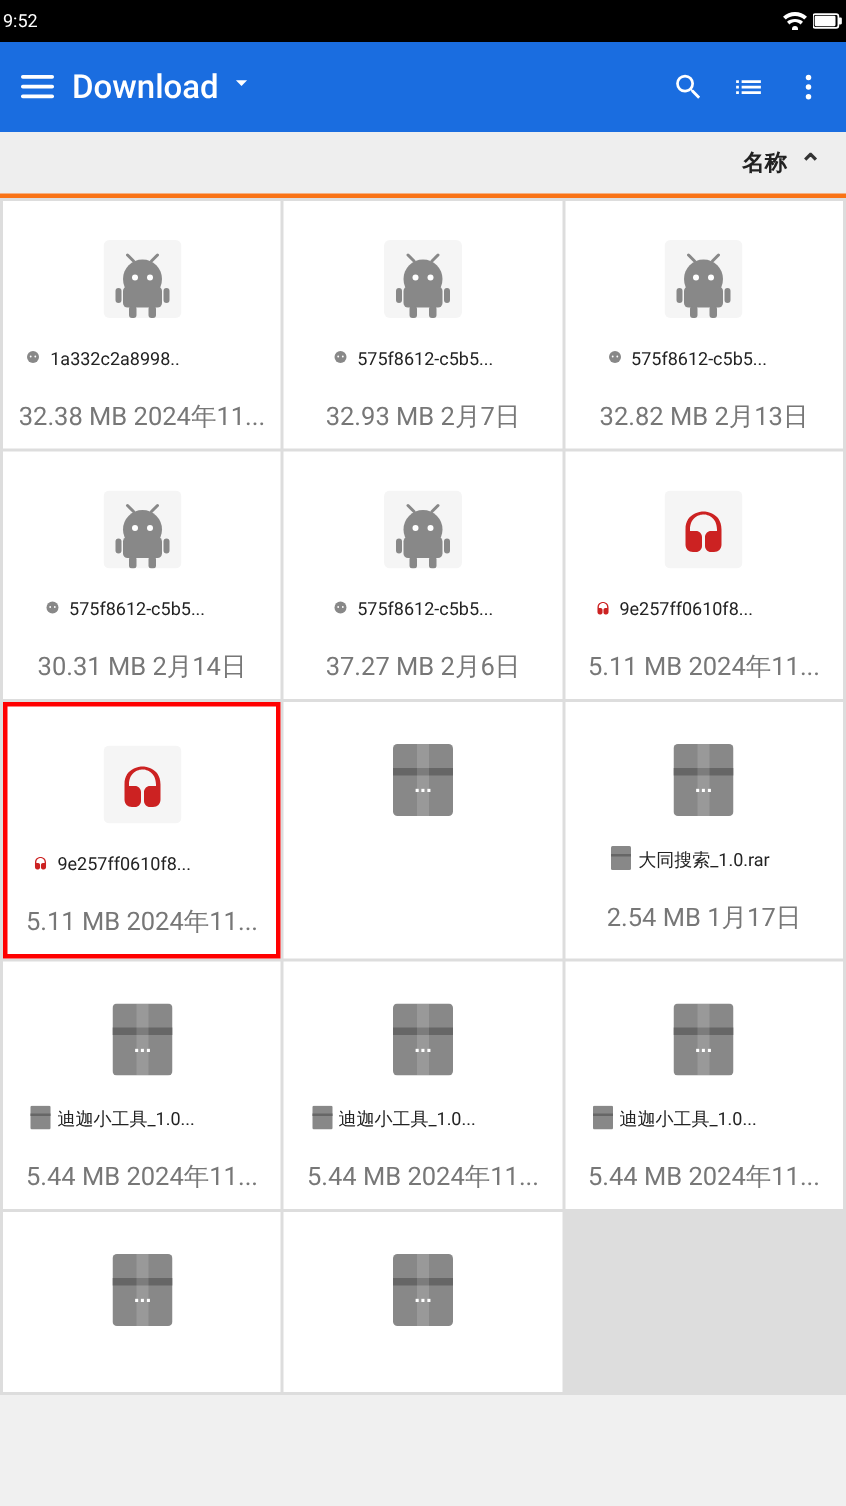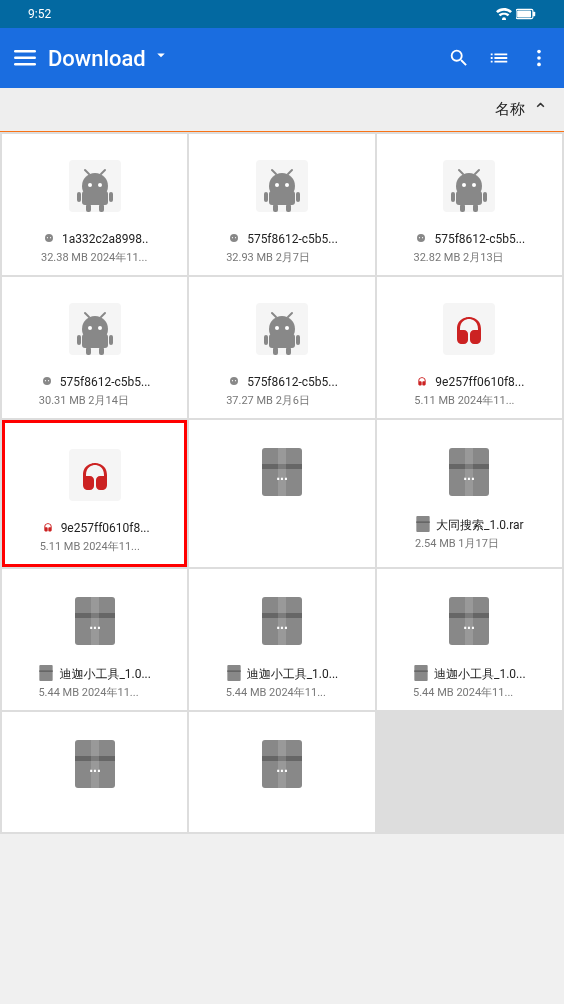--- a/index.html
+++ b/index.html
@@ -6,26 +6,26 @@
     body {
       width: 564px;
       min-height: 1004px;
       background: #f0f0f0;
       font-family: 'Roboto', Arial, sans-serif;
       overflow-x: hidden;
     }
 
     
     .status-bar {
-      background: #0369a1;
+      background: #000000;
       height: 28px;
       display: flex;
       align-items: center;
       justify-content: space-between;
-      padding: 0 28px;
+      padding: 0 2px;
       color: white;
       font-size: 12px;
     }
     .status-left { display: flex; align-items: center; gap: 4px; }
     .status-right { display: flex; align-items: center; gap: 4px; }
 
     
     .app-bar {
       background: #1a6de0;
       height: 60px;
@@ -57,21 +57,22 @@
 
     
     .sort-bar {
       background: #eeeeee;
       height: 44px;
       display: flex;
       align-items: center;
       justify-content: flex-end;
       padding: 0 16px;
       gap: 8px;
-      border-bottom: 1px solid #f97316;
+      border-bottom: 3px solid #f97316;
+      font-weight: bold;
     }
     .sort-label {
       font-size: 15px;
       color: #222;
     }
     .sort-arrow {
       font-size: 18px;
       color: #333;
     }
 
@@ -99,37 +100,37 @@
     .file-icon-wrap {
       width: 72px;
       height: 72px;
       display: flex;
       align-items: center;
       justify-content: center;
       margin-bottom: 8px;
       position: relative;
     }
     .file-meta {
-      text-align: left;
+      text-align: right;
     }
     .file-name {
       font-size: 12px;
       color: #222;
       white-space: nowrap;
       overflow: hidden;
       text-overflow: ellipsis;
       max-width: 140px;
       display: flex;
       align-items: center;
       gap: 3px;
     }
     .file-info {
-      font-size: 11px;
+      font-size: 17px;
       color: #777;
-      margin-top: 2px;
+      margin-top: 18px;
     }
 
     .small-icon {
       width: 18px;
       height: 18px;
       display: inline-block;
       flex-shrink: 0;
     }
   </style>
 </head>

